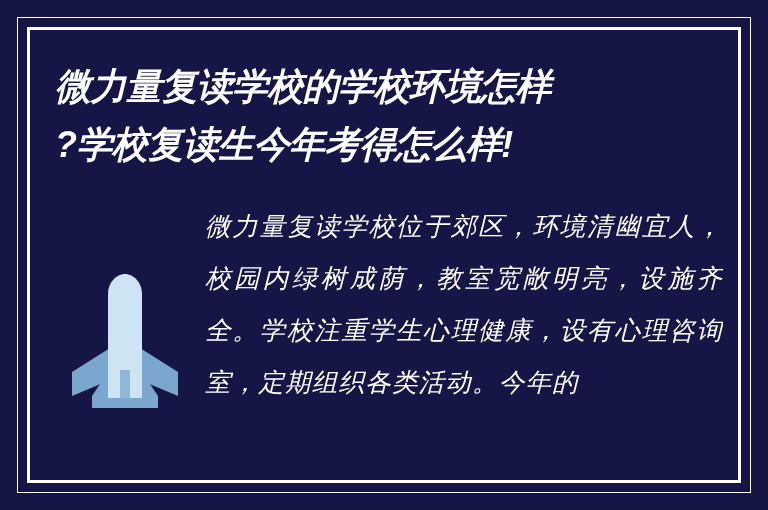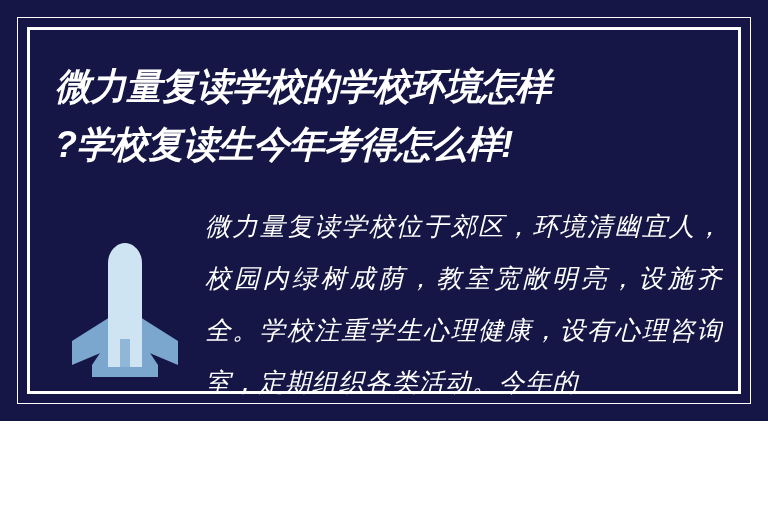--- a/index.html
+++ b/index.html
@@ -9,21 +9,21 @@
   body {
     width: 768px;
     height: 510px;
     overflow: hidden;
     font-family: "Liberation Sans", sans-serif;
   }
 
   #poster {
     position: relative;
     width: 768px;
-    height: 421px;
+    height: 510px;
     background: #151546;
     overflow: hidden;
   }
 
   
   .frame-outer {
     position: absolute;
     left: 17px;
     top: 17px;
     right: 17px;
@@ -63,21 +63,21 @@
     transform-origin: left center;
   }
 
   
   .content-row {
     position: absolute;
     left: 55px;
     top: 200px;
     right: 45px;
     display: flex;
-    align-items: center;
+    align-items: flex-end;
   }
 
   .plane-wrap {
     flex: 0 0 auto;
     width: 140px;
     padding-top: 12px;
     display: flex;
     justify-content: center;
   }
 

